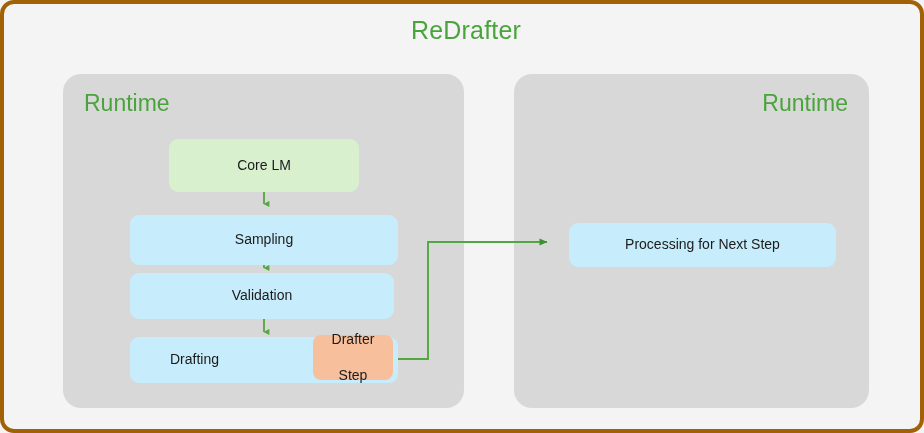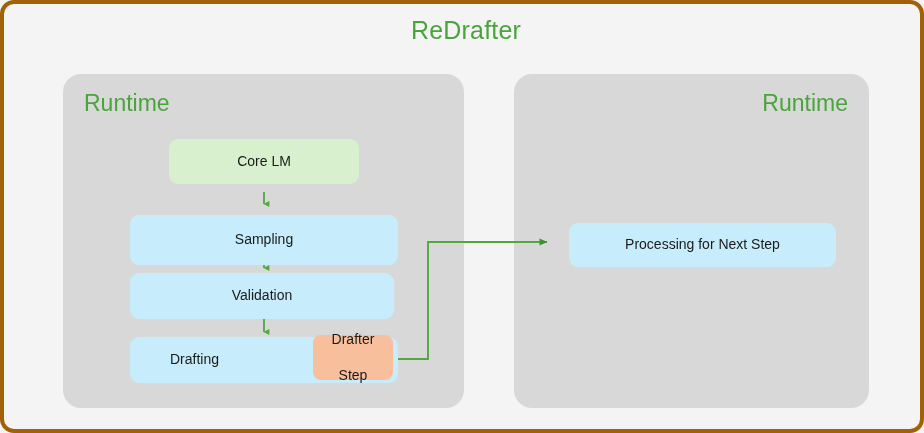--- a/index.html
+++ b/index.html
@@ -64,21 +64,21 @@
     font-size: 14px;
     color: #1b1b1b;
     box-sizing: border-box;
     text-align: center;
     line-height: 1.25;
   }
   .node.green { background: #d9f0cf; }
   .node.blue  { background: #c7ecfb; }
   .node.peach { background: #f8bf9d; border-radius: 8px; }
 
-  #node-core-lm    { left: 165px; top: 135px; width: 190px; height: 45px; }
+  #node-core-lm    { left: 165px; top: 135px; width: 190px; height: 53px; }
   #node-sampling   { left: 126px; top: 211px; width: 268px; height: 50px; }
   #node-validation { left: 126px; top: 269px; width: 264px; height: 46px; }
   #node-drafting   { left: 126px; top: 333px; width: 268px; height: 46px;
                      justify-content: flex-start; padding-left: 40px; }
   #node-drafter-head {
     left: 309px; top: 331px; width: 80px; height: 45px;
     font-size: 14px;
     flex-direction: column;
     gap: 19px;
   }

